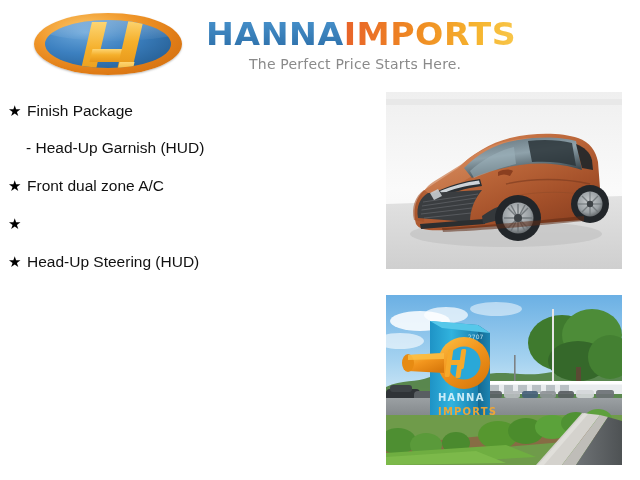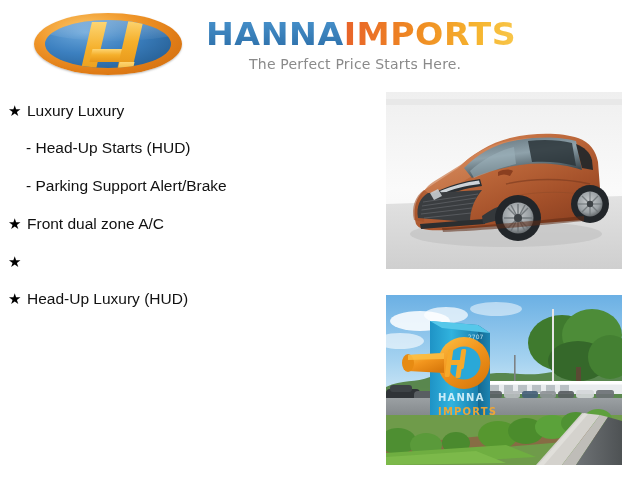--- a/index.html
+++ b/index.html
@@ -169,45 +169,42 @@
       <div id="wordmark"><span id="wm-hanna">HANNA</span><span id="wm-imports">IMPORTS</span></div>
       <div id="tagline">The Perfect Price Starts Here.</div>
     </div>
 
   </div>
 
   <div id="features">
 
     <div class="feat level-star">
       <span class="star-icon">★</span>
-      <span class="feat-label">Luxury Luxury</span>
+      <span class="feat-label">Finish Package</span>
     </div>
 
 
     <div class="feat level-dash">
-      <span class="feat-label">- Head-Up Starts (HUD)</span>
-    </div>
-
-    <div class="feat level-dash">
-      <span class="feat-label">- Parking Support Alert/Brake</span>
-    </div>
+      <span class="feat-label">- Head-Up Garnish (HUD)</span>
+    </div>
+
 
 
     <div class="feat level-star">
       <span class="star-icon">★</span>
       <span class="feat-label">Front dual zone A/C</span>
     </div>
 
     <div class="feat level-star">
       <span class="star-icon">★</span>
     </div>
 
     <div class="feat level-star">
       <span class="star-icon">★</span>
-      <span class="feat-label">Head-Up Luxury (HUD)</span>
+      <span class="feat-label">Head-Up Steering (HUD)</span>
     </div>
 
   </div>
 
   <div class="photo" id="photo-vehicle">
     <svg class="ph-svg" viewBox="0 0 236 177" preserveAspectRatio="xMidYMid slice">
       <defs>
         <linearGradient id="vbg" x1="0" y1="0" x2="0" y2="1">
           <stop offset="0" stop-color="#efefef"></stop>
           <stop offset="0.55" stop-color="#fafafa"></stop>

